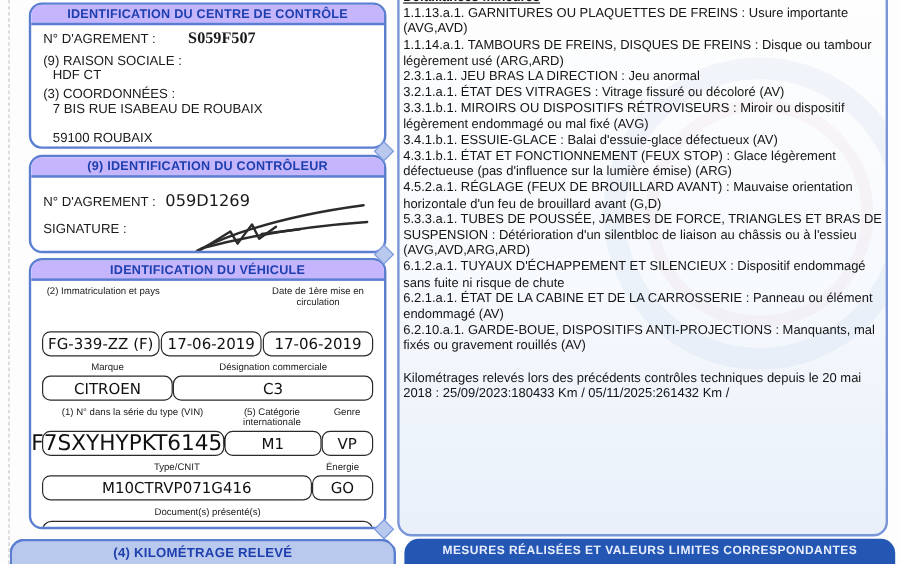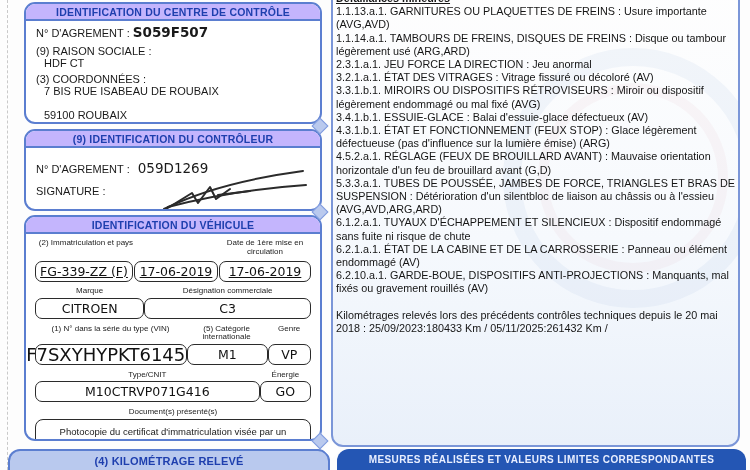--- a/index.html
+++ b/index.html
@@ -69,39 +69,39 @@
   <div class="scan-edge"></div>
 
   <div class="rightpanel">
     <div class="watermark1"></div>
     <div class="watermark2"></div>
   </div>
   <div class="defects">
     <div class="heading">Défaillances mineures</div>
     <div class="defect-item">1.1.13.a.1. GARNITURES OU PLAQUETTES DE FREINS : Usure importante (AVG,AVD)</div>
     <div class="defect-item">1.1.14.a.1. TAMBOURS DE FREINS, DISQUES DE FREINS : Disque ou tambour légèrement usé (ARG,ARD)</div>
-    <div class="defect-item">2.3.1.a.1. JEU FORCE LA DIRECTION : Jeu anormal</div>
+    <div class="defect-item">2.3.1.a.1. JEU BRAS LA DIRECTION : Jeu anormal</div>
     <div class="defect-item">3.2.1.a.1. ÉTAT DES VITRAGES : Vitrage fissuré ou décoloré (AV)</div>
     <div class="defect-item">3.3.1.b.1. MIROIRS OU DISPOSITIFS RÉTROVISEURS : Miroir ou dispositif légèrement endommagé ou mal fixé (AVG)</div>
     <div class="defect-item">3.4.1.b.1. ESSUIE-GLACE : Balai d'essuie-glace défectueux (AV)</div>
     <div class="defect-item">4.3.1.b.1. ÉTAT ET FONCTIONNEMENT (FEUX STOP) : Glace légèrement défectueuse (pas d'influence sur la lumière émise) (ARG)</div>
     <div class="defect-item">4.5.2.a.1. RÉGLAGE (FEUX DE BROUILLARD AVANT) : Mauvaise orientation horizontale d'un feu de brouillard avant (G,D)</div>
     <div class="defect-item">5.3.3.a.1. TUBES DE POUSSÉE, JAMBES DE FORCE, TRIANGLES ET BRAS DE SUSPENSION : Détérioration d'un silentbloc de liaison au châssis ou à l'essieu (AVG,AVD,ARG,ARD)</div>
     <div class="defect-item">6.1.2.a.1. TUYAUX D'ÉCHAPPEMENT ET SILENCIEUX : Dispositif endommagé sans fuite ni risque de chute</div>
     <div class="defect-item">6.2.1.a.1. ÉTAT DE LA CABINE ET DE LA CARROSSERIE : Panneau ou élément endommagé (AV)</div>
     <div class="defect-item">6.2.10.a.1. GARDE-BOUE, DISPOSITIFS ANTI-PROJECTIONS : Manquants, mal fixés ou gravement rouillés (AV)</div>
     <div class="km-note">Kilométrages relevés lors des précédents contrôles techniques depuis le 20 mai 2018 : 25/09/2023:180433 Km / 05/11/2025:261432 Km /</div>
   </div>
 
   <div class="panelbox" style="top:2px; height:122px;">
     <div class="hdr">IDENTIFICATION DU CENTRE DE CONTRÔLE</div>
     <div class="pbody">
       <div style="margin-bottom:5px;">
         <span class="lbl">N° D'AGREMENT :</span>
-        <span class="bigval" style="margin-left:0;">S059F507</span>
+        <span class="bigval" style="margin-left:24px;font-family:Liberation Serif, serif;">S059F507</span>
       </div>
       <div class="lbl">(9) RAISON SOCIALE :</div>
       <div class="lbl indent" style="margin-bottom:3px;">HDF CT</div>
       <div class="lbl">(3) COORDONNÉES :</div>
       <div class="lbl indent">7 BIS RUE ISABEAU DE ROUBAIX</div>
       <div style="height:11px;"></div>
       <div class="lbl indent">59100 ROUBAIX</div>
       <div class="lbl indent">03.20.27.41.48</div>
     </div>
   </div>
@@ -127,21 +127,21 @@
     </div>
   </div>
 
   <div class="panelbox" style="top:215px; height:226px;">
     <div class="hdr">IDENTIFICATION DU VÉHICULE</div>
     <div style="padding:2px 5px;">
       <div class="vrow">
         <div class="flabel" style="width:102px;">(2) Immatriculation et pays</div>
         <div class="flabel" style="width:92px;">Date de 1ère mise en circulation</div>
       </div>
-      <div class="vrow" style="margin-top:5px;text-decoration:underline;">
+      <div class="vrow" style="margin-top:20px;">
         <div class="vbox" style="width:98px;">FG-339-ZZ (F)</div>
         <div class="vbox" style="width:84px;">17-06-2019</div>
         <div class="vbox" style="width:92px;">17-06-2019</div>
       </div>
       <div class="vrow" style="margin-top:2px;">
         <div class="flabel" style="width:110px;">Marque</div>
         <div class="flabel" style="width:168px;">Désignation commerciale</div>
       </div>
       <div class="vrow" style="margin-top:2px;">
         <div class="vbox" style="width:110px;">CITROEN</div>

